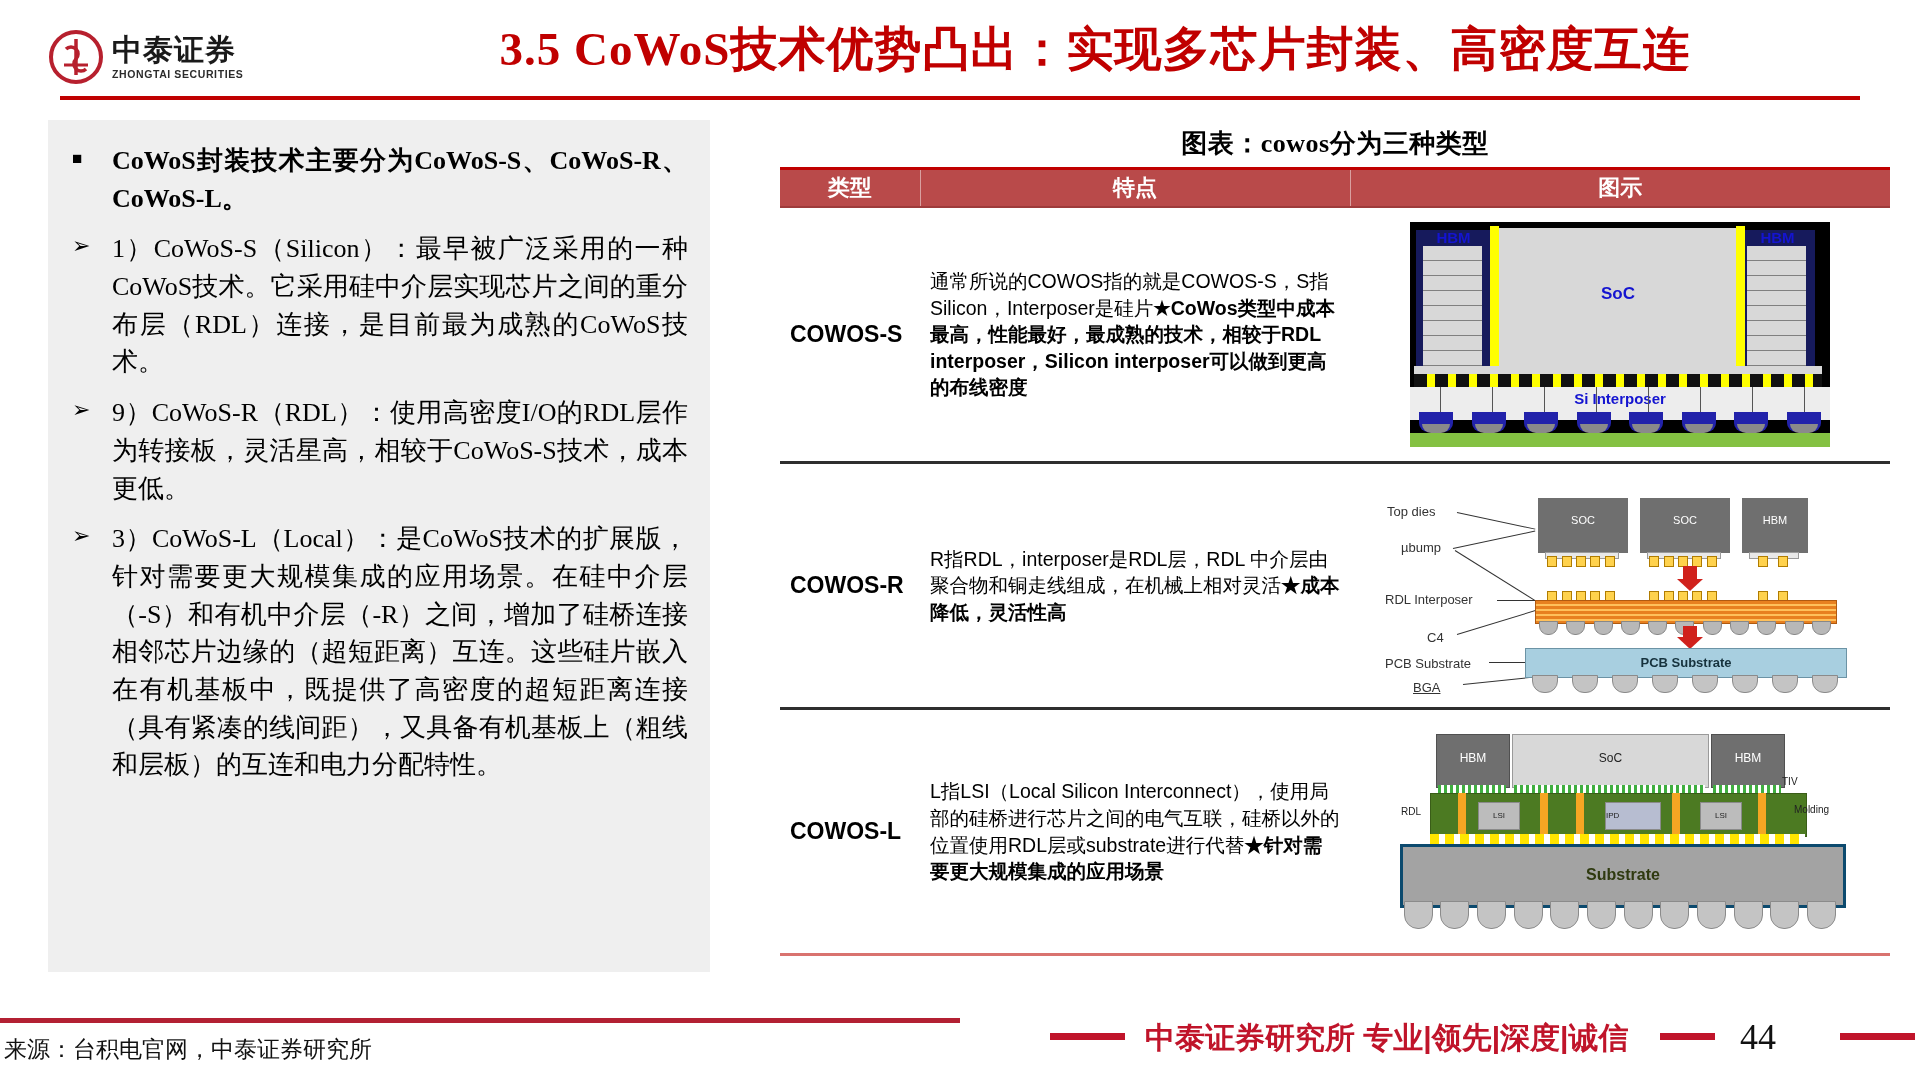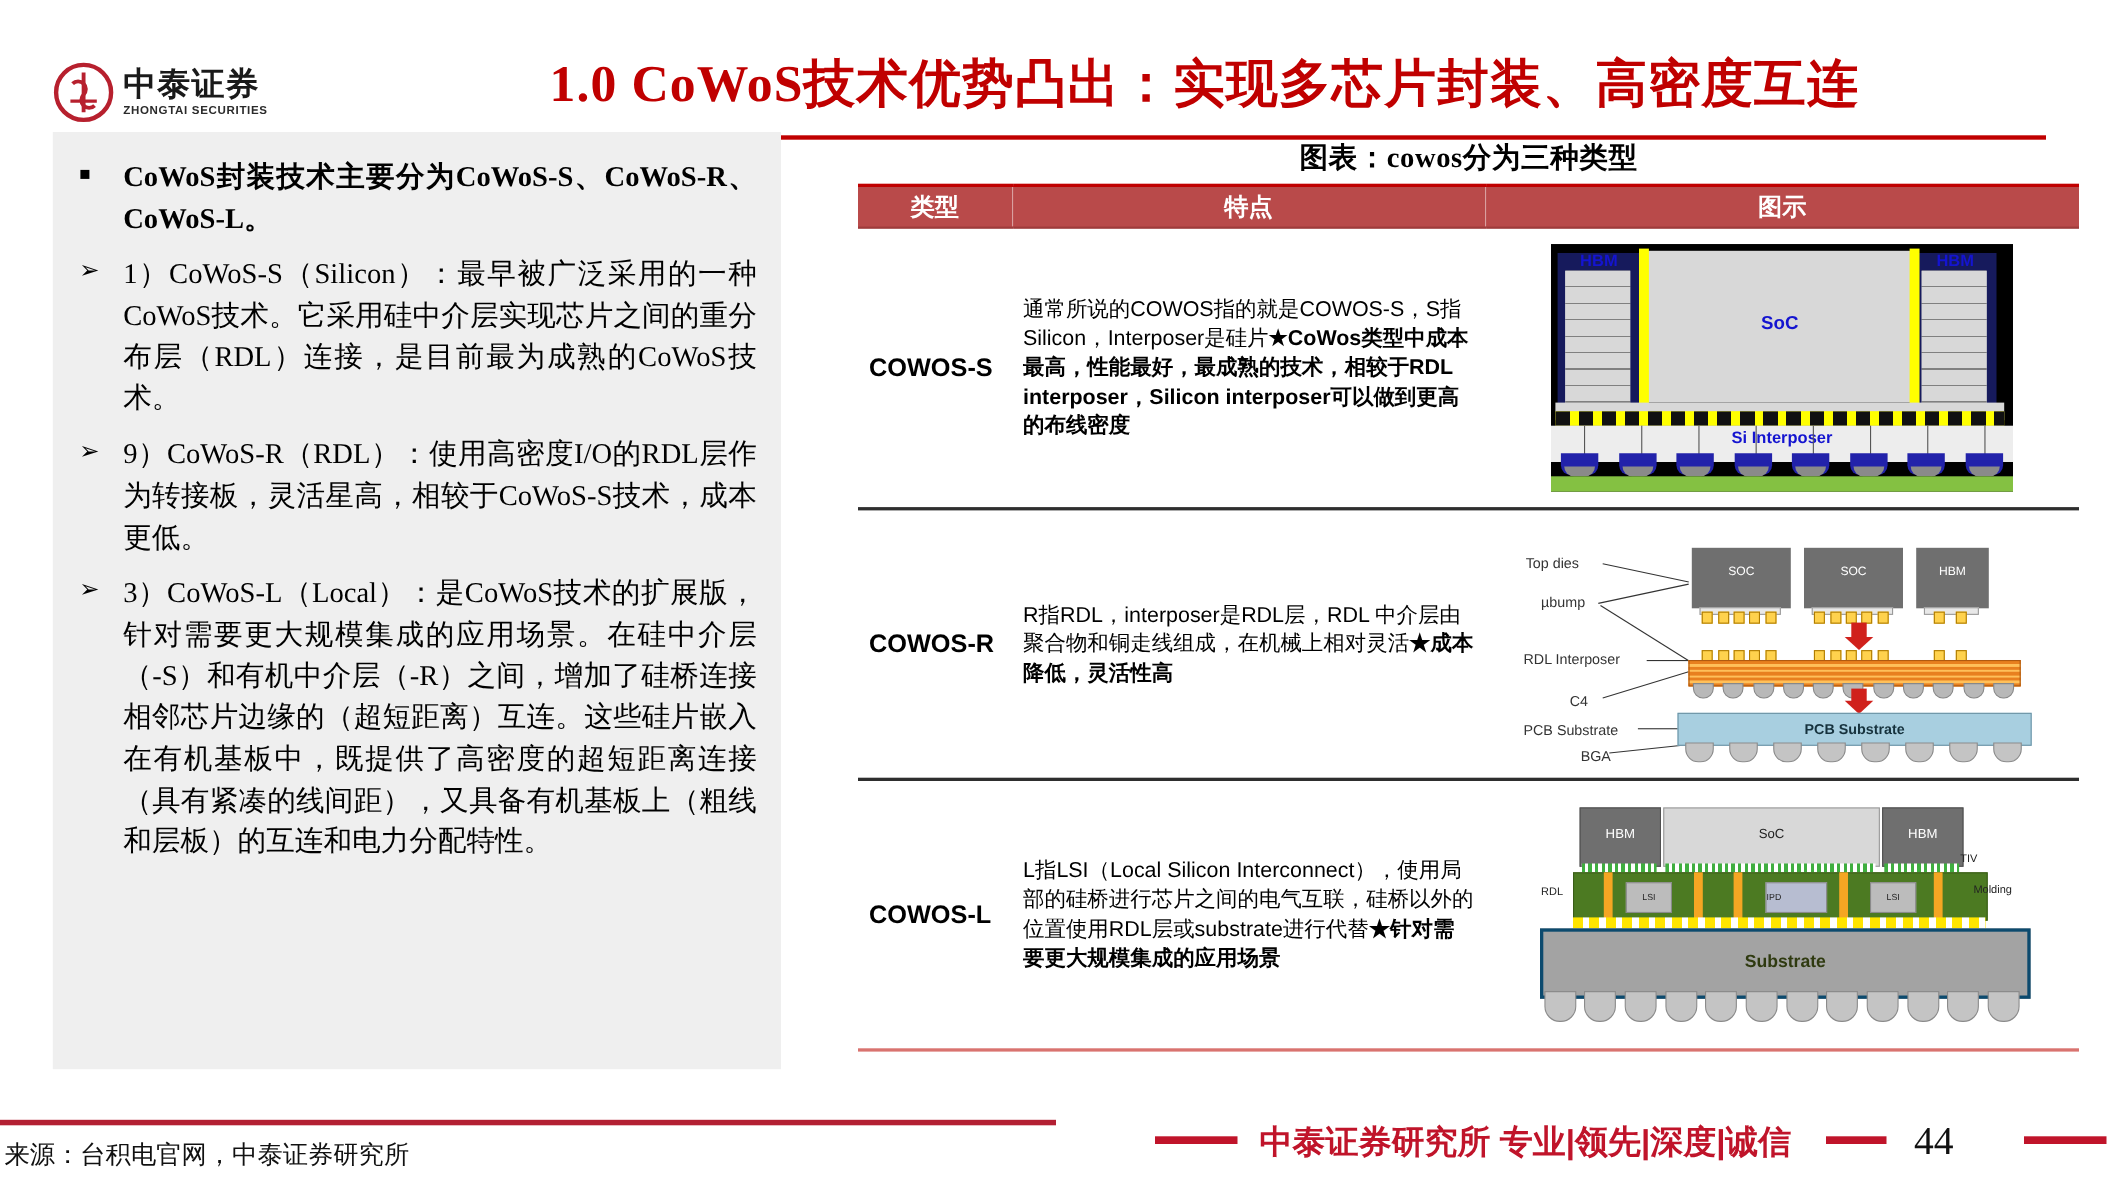--- a/index.html
+++ b/index.html
@@ -2,21 +2,21 @@
 <html><head>
 <meta charset="utf-8">
 <style>
   html,body{margin:0;padding:0;}
   body{
     width:1920px;height:1080px;background:#ffffff;
     font-family:"Liberation Serif", serif;
     overflow:hidden;position:relative;
   }
   
-  .header{position:absolute;left:0;top:0;width:1920px;height:104px;margin-top:27px;}
+  .header{position:absolute;left:0;top:0;width:1920px;height:104px;}
   .logo{position:absolute;left:48px;top:26px;width:215px;height:62px;display:flex;align-items:center;gap:8px;}
   .logo-mark{width:56px;height:56px;flex:0 0 56px;position:relative;}
   .logo-text{display:flex;flex-direction:column;justify-content:center;line-height:1;}
   .logo-cn{font-family:"Liberation Sans",sans-serif;font-weight:bold;font-size:30px;color:#1a1a1a;letter-spacing:1px;}
   .logo-en{font-family:"Liberation Sans",sans-serif;font-weight:bold;font-size:10.5px;color:#2b2b2b;letter-spacing:0.6px;margin-top:4px;}
   .slide-title{
     position:absolute;left:300px;top:18px;width:1590px;
     font-family:"Liberation Serif",serif;font-weight:bold;
     font-size:47px;color:#c00000;text-align:center;white-space:nowrap;
     letter-spacing:1px;
@@ -172,21 +172,21 @@
         <path d="M18 20 a7 7 0 1 1 10 10 a7 7 0 1 0 10 10" fill="none" stroke="#b7202e" stroke-width="3.5"></path>
         <path d="M16 36 L40 36" stroke="#b7202e" stroke-width="3" fill="none"></path>
       </svg>
     </div>
     <div class="logo-text">
       <div class="logo-cn">中泰证券</div>
       <div class="logo-en">ZHONGTAI SECURITIES</div>
     </div>
   </div>
 
-  <div class="slide-title">1.0 CoWoS技术优势凸出：实现多芯片封装、高密度互连</div>
+  <div class="slide-title">3.5 CoWoS技术优势凸出：实现多芯片封装、高密度互连</div>
   <div class="header-rule"></div>
 </div>
 
 <div class="left-panel">
   <div class="bullets">
 
     <div class="bullet">
       <div class="marker sq">■</div>
       <div class="btext"><b>CoWoS封装技术主要分为CoWoS-S、CoWoS-R、CoWoS-L。</b></div>
     </div>
@@ -275,21 +275,21 @@
         <td class="td-type">COWOS-R</td>
         <td class="td-desc"><span>R指RDL，interposer是RDL层，RDL 中介层由聚合物和铜走线组成，在机械上相对灵活</span><b>★</b><b>成本降低，灵活性高</b></td>
         <td class="td-fig">
           <div class="figR">
 
             <div class="lbl" style="left:2px;top:26px;">Top dies</div>
             <div class="lbl" style="left:16px;top:62px;">µbump</div>
             <div class="lbl" style="left:0px;top:114px;">RDL Interposer</div>
             <div class="lbl" style="left:42px;top:152px;text-align:center;">C4</div>
             <div class="lbl" style="left:0px;top:178px;">PCB Substrate</div>
-            <div class="lbl" style="left:52px;top:202px;">BGA</div>
+            <div class="lbl" style="left:28px;top:202px;text-decoration:underline;">BGA</div>
 
             <div class="ldr" style="left:72px;top:34px;width:80px;transform:rotate(12deg);"></div>
             <div class="ldr" style="left:68px;top:70px;width:84px;transform:rotate(-12deg);"></div>
             <div class="ldr" style="left:70px;top:72px;width:95px;transform:rotate(32deg);"></div>
             <div class="ldr" style="left:112px;top:122px;width:45px;"></div>
             <div class="ldr" style="left:72px;top:156px;width:105px;transform:rotate(-17deg);"></div>
             <div class="ldr" style="left:104px;top:184px;width:38px;"></div>
             <div class="ldr" style="left:78px;top:206px;width:80px;transform:rotate(-6deg);"></div>
 
             <div class="die" style="left:153px;width:90px;">

